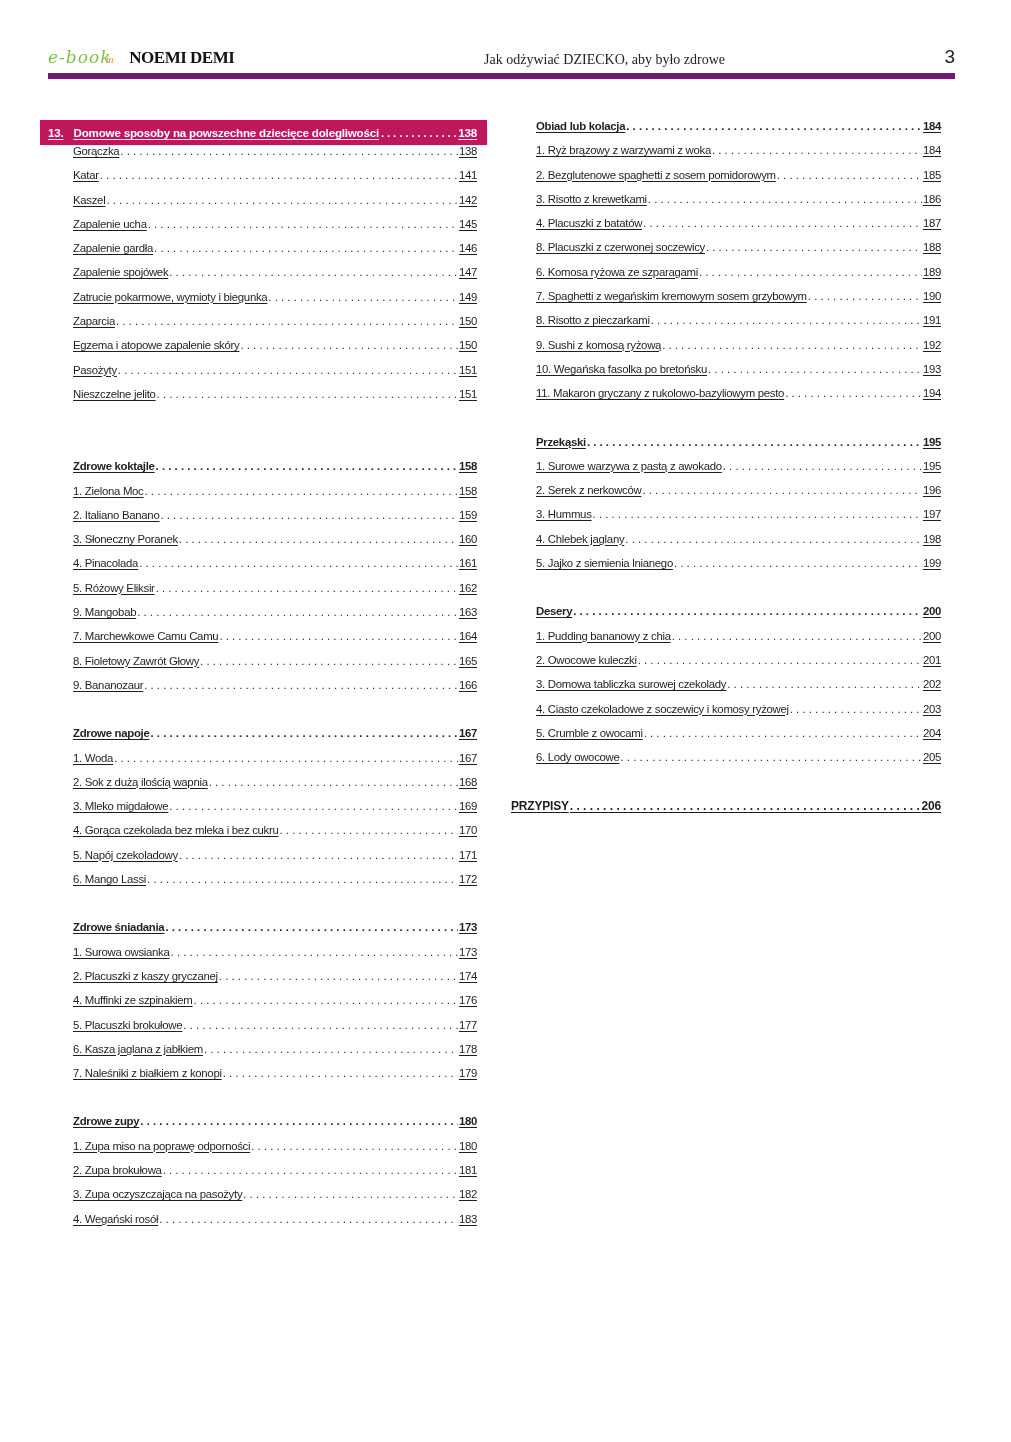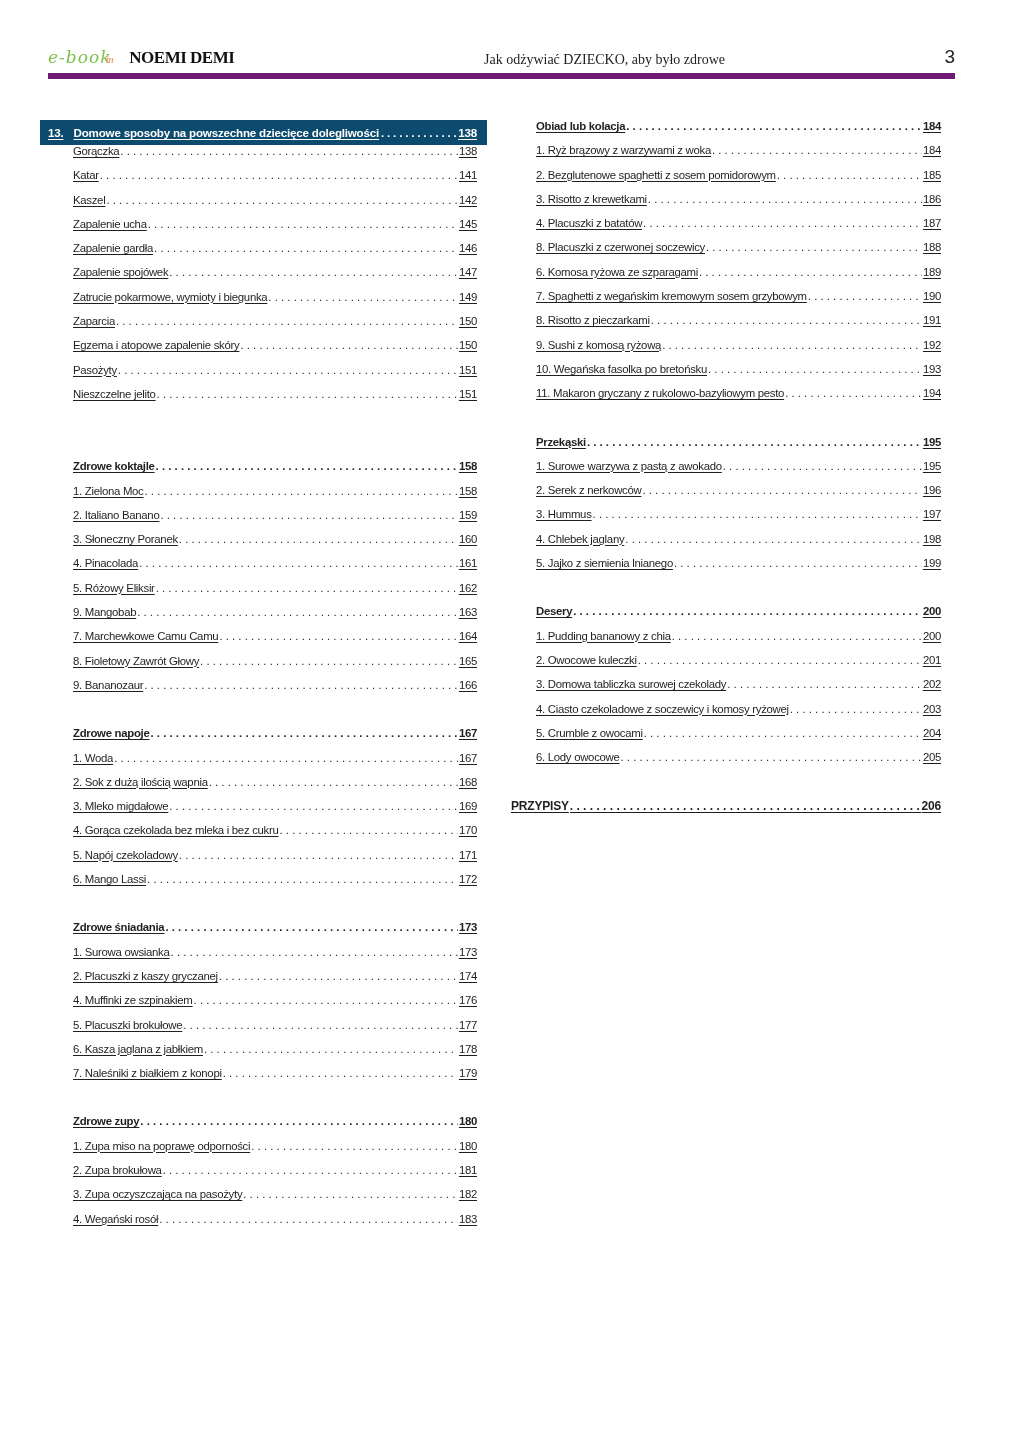--- a/index.html
+++ b/index.html
@@ -34,21 +34,21 @@
   .bold { font-weight:bold; }
   .gap { height:24px; }
 
   .banner { display:flex; align-items:center; height:25px; padding:0 10px 0 8px;
             color:#ffffff; font-weight:bold; font-size:11.6px; text-decoration:underline;
             text-underline-offset:2px; white-space:nowrap; letter-spacing:-0.2px; }
   .banner .lbl { flex:0 0 auto; }
   .banner .dots { flex:1 1 auto; overflow:hidden; margin:0 2px; }
   .banner .dots::before { content:". . . . . . . . . . . . . . . . . . . . . . . . . . . . . . . . . . . . . . . . . . . . . . . . . . . . . . . . . . . . . . . . . . . . . . . ."; }
   .banner .num { margin-right:10px; }
-  .banner-red { background:#0c4a6e; }
+  .banner-red { background:#be185d; }
   .banner-green { background:#3d8d3a; }
   .przypisy { font-weight:bold; font-size:12px; letter-spacing:-0.2px; }
 </style>
 </head>
 <body>
 
 <div class="header">
   <span class="ebook">e-book</span>
   <span class="brand"><span class="deco">in</span><span>NOEMI DEMI</span></span>
   <span class="book-title">Jak odżywiać DZIECKO, aby było zdrowe</span>

